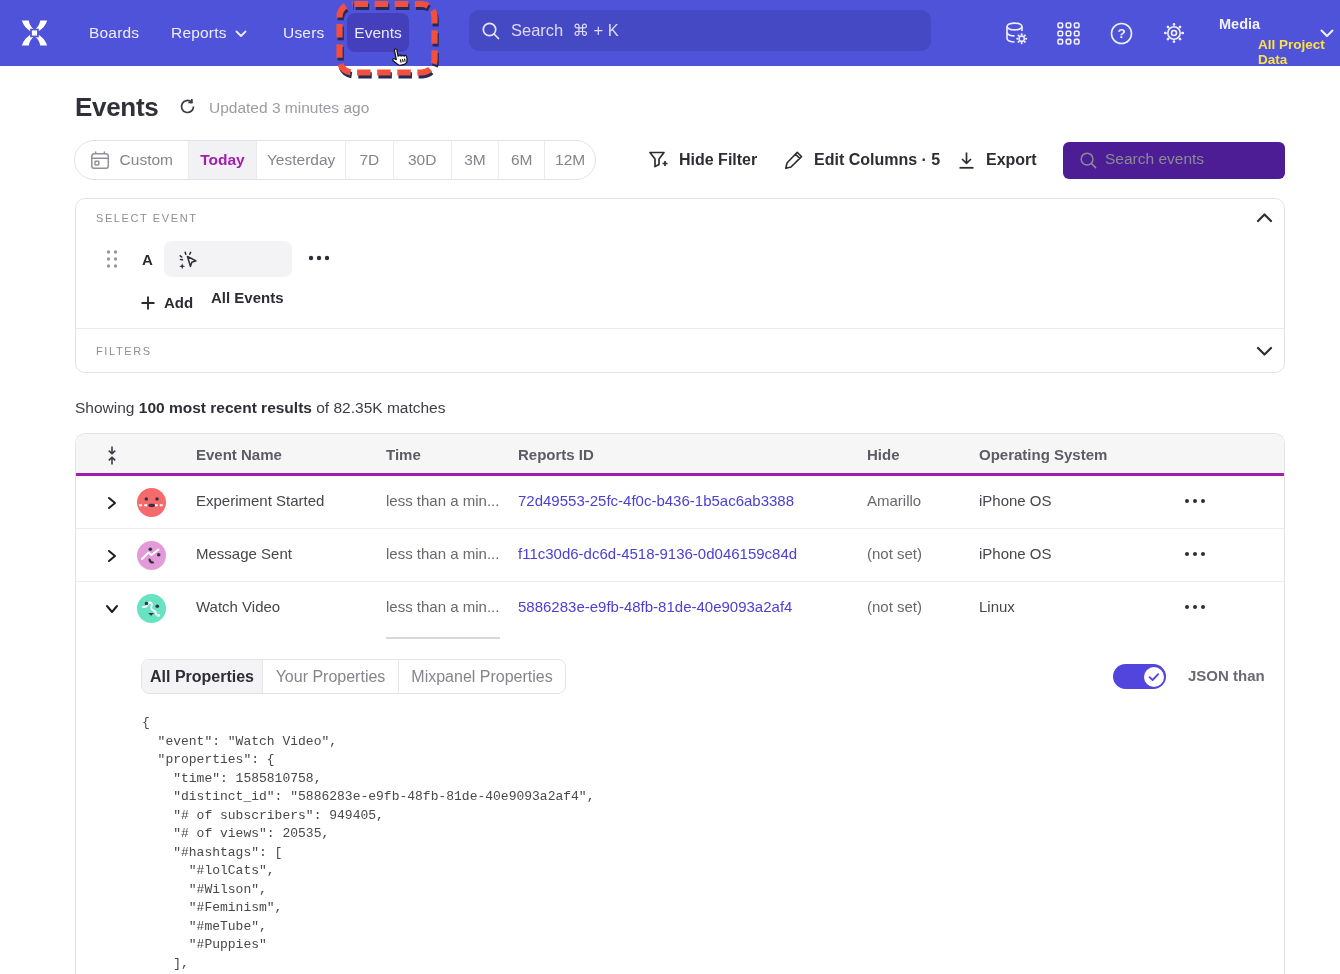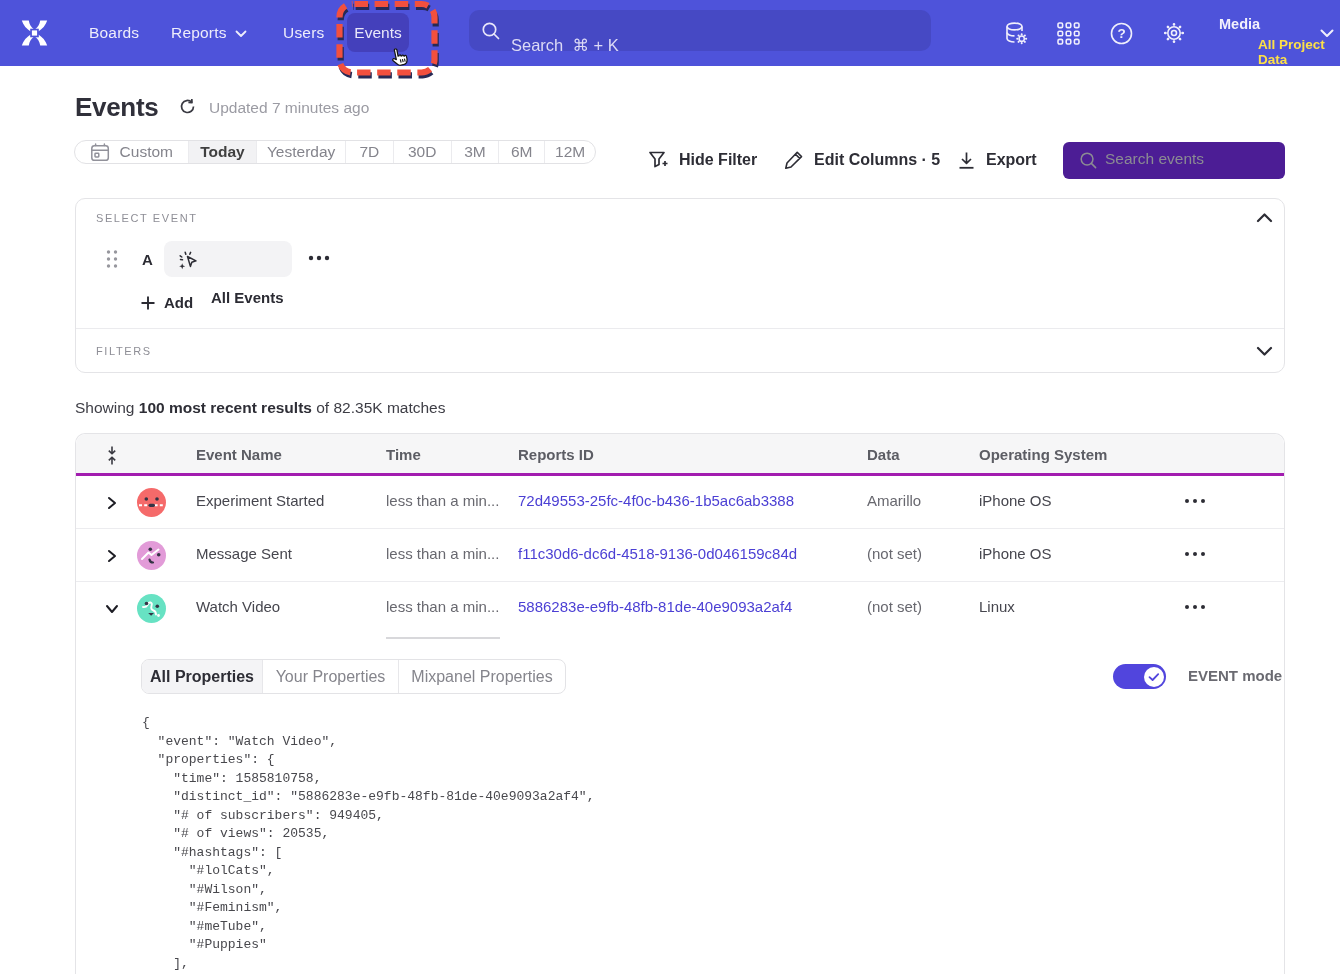--- a/index.html
+++ b/index.html
@@ -11,33 +11,33 @@
 
 #nav { position:absolute; left:0; top:0; width:1340px; height:66px; background:#4e53da; }
 .navlink { position:absolute; top:0; height:66px; line-height:66px; color:#eeedfb;
   font-size:15.5px; font-weight:500; letter-spacing:.2px; }
 #evpill { position:absolute; left:347px; top:13px; width:62px; height:39px;
   background:#4440bb; border-radius:8px; color:#e9e7fa; font-size:15.5px; font-weight:500;
   text-align:center; line-height:39px; }
 #navsearch { position:absolute; left:469px; top:10px; width:462px; height:41px;
   background:#4649c4; border-radius:10px; color:#dcdaf6; font-size:16.5px;
   line-height:41px; }
-#navsearch .txt { position:absolute; left:42px; top:0;margin-top:15px; }
+#navsearch .txt { position:absolute; left:42px; top:0; }
 
 
 #h1 { position:absolute; left:75px; top:92px; font-size:26px; font-weight:700; color:#30303a; letter-spacing:-0.3px; }
 #updated { position:absolute; left:209px; top:99px; font-size:15.5px; color:#9b9ba3; }
 
 
-#seg { position:absolute; left:74px; top:140px; width:522px; height:24px;
+#seg { position:absolute; left:74px; top:140px; width:522px; height:40px;
   border:1px solid #e2e2e5; border-radius:20px; display:flex; overflow:hidden; background:#fff;justify-content:center; }
 .seg { border-right:1px solid #ebebee; color:#84848c; font-size:15.5px;
   display:flex; align-items:center; justify-content:center; }
 .seg:last-child { border-right:none; }
-.seg.on { background:#f2f2f4; color:#404040; font-weight:700; }
+.seg.on { background:#f2f2f4; color:#a21caf; font-weight:700; }
 .tbtn { position:absolute; top:140px; height:40px; display:flex; align-items:center;
   font-size:16px; font-weight:600; color:#2d2d35; }
 #evsearch { position:absolute; left:1063px; top:142px; width:222px; height:37px;
   background:#4c1d95; border-radius:6px; }
 #evsearch span { position:absolute; left:42px; top:8px; font-size:15.5px; color:#8b8b93; }
 
 
 #card { position:absolute; left:75px; top:198px; width:1210px; height:175px;
   border:1px solid #e4e4e7; border-radius:10px; background:#fff; }
 .lbl { font-size:11px; font-weight:400; letter-spacing:1.6px; color:#8e8e96; }
@@ -165,21 +165,21 @@
       <path d="M5.2 1.2 C5.8 -0.2 7.8 0.3 7.7 1.8 L7.3 8.1 L8.2 8.2 C8.3 7.1 10 7.2 10.1 8.3 L10.2 8.8 L11 8.9 C11.1 7.9 12.7 8 12.8 9 L12.9 9.5 L13.6 9.6 C13.8 8.7 15.2 8.9 15.3 9.9 C15.5 11.7 15.4 13.4 14.8 15 C14.2 16.7 13.2 17.6 11.3 17.6 L8.0 17.6 C6.7 17.6 5.6 17 4.8 15.9 L1.4 11.4 C0.6 10.3 2.0 9.0 3.1 9.8 L4.8 11.1 Z" fill="#fff" stroke="#141414" stroke-width="1.25" stroke-linejoin="round"></path>
       <path d="M8.7 11.8 V15.2 M10.8 12 V15.3 M12.9 12 V15.2" stroke="#141414" stroke-width="1.15" fill="none"></path>
     </g>
   </svg>
 
   <div id="h1">Events</div>
   <svg class="abs" style="left:179px;top:98px" width="17" height="17" viewBox="0 0 17 17">
     <path d="M14.5 8.5 A6 6 0 1 1 12.7 4.2" fill="none" stroke="#3a3a42" stroke-width="1.7"></path>
     <path d="M12.8 1 L13 4.6 L9.4 4.4" fill="none" stroke="#3a3a42" stroke-width="1.7" stroke-linejoin="round"></path>
   </svg>
-  <div id="updated">Updated 7 minutes ago</div>
+  <div id="updated">Updated 3 minutes ago</div>
 
   <div id="seg">
     <div class="seg" style="width:114px">
       <svg width="20" height="19" viewBox="0 0 20 19" style="margin-right:10px">
         <g fill="none" stroke="#91919a" stroke-width="1.5">
           <rect x="1.8" y="2.8" width="16.5" height="14.5" rx="2.6"></rect>
           <path d="M1.8 7.2 H18.3"></path>
           <rect x="5" y="10.2" width="3.8" height="3.8" rx="0.7"></rect>
           <path d="M5.6 2.6 V0.9 M14.4 2.6 V0.9" stroke-linecap="round"></path>
         </g>
@@ -262,21 +262,21 @@
     <div id="thead">
       <svg class="abs" style="left:28px;top:12px" width="16" height="19" viewBox="0 0 16 19">
         <g stroke="#3a3a42" stroke-width="1.6" fill="none" stroke-linejoin="round">
           <path d="M8 0.5 V7.5 M4.8 4.6 L8 7.8 L11.2 4.6"></path>
           <path d="M8 18.5 V11.5 M4.8 14.4 L8 11.2 L11.2 14.4"></path>
         </g>
       </svg>
       <span class="th" style="left:120px">Event Name</span>
       <span class="th" style="left:310px">Time</span>
       <span class="th" style="left:442px">Reports ID</span>
-      <span class="th" style="left:791px">Data</span>
+      <span class="th" style="left:791px">Hide</span>
       <span class="th" style="left:903px">Operating System</span>
     </div>
 
     <div class="row" style="top:42px">
       <svg class="abs" style="left:31px;top:20px" width="10" height="14" viewBox="0 0 10 14">
         <path d="M2 2 L8 7 L2 12" fill="none" stroke="#1d1d24" stroke-width="2" stroke-linecap="round" stroke-linejoin="round"></path>
       </svg>
       <svg class="avatar" viewBox="0 0 29 29">
         <circle cx="14.5" cy="14.5" r="14.5" fill="#f56a6a"></circle>
         <circle cx="9.3" cy="11" r="1.8" fill="#343445"></circle>
@@ -351,21 +351,21 @@
       <div class="tab" style="width:136px">Your Properties</div>
       <div class="tab" style="width:166px">Mixpanel Properties</div>
     </div>
     <div id="toggle">
       <div id="knob">
         <svg width="20" height="20" viewBox="0 0 20 20">
           <path d="M5.5 10.2 L8.6 13 L14.2 7.2" fill="none" stroke="#5145dd" stroke-width="1.8" stroke-linecap="round" stroke-linejoin="round"></path>
         </svg>
       </div>
     </div>
-    <div id="jsonmode">EVENT mode</div>
+    <div id="jsonmode">JSON than</div>
     <div id="json">{
   "event": "Watch Video",
   "properties": {
     "time": 1585810758,
     "distinct_id": "5886283e-e9fb-48fb-81de-40e9093a2af4",
     "# of subscribers": 949405,
     "# of views": 20535,
     "#hashtags": [
       "#lolCats",
       "#Wilson",

